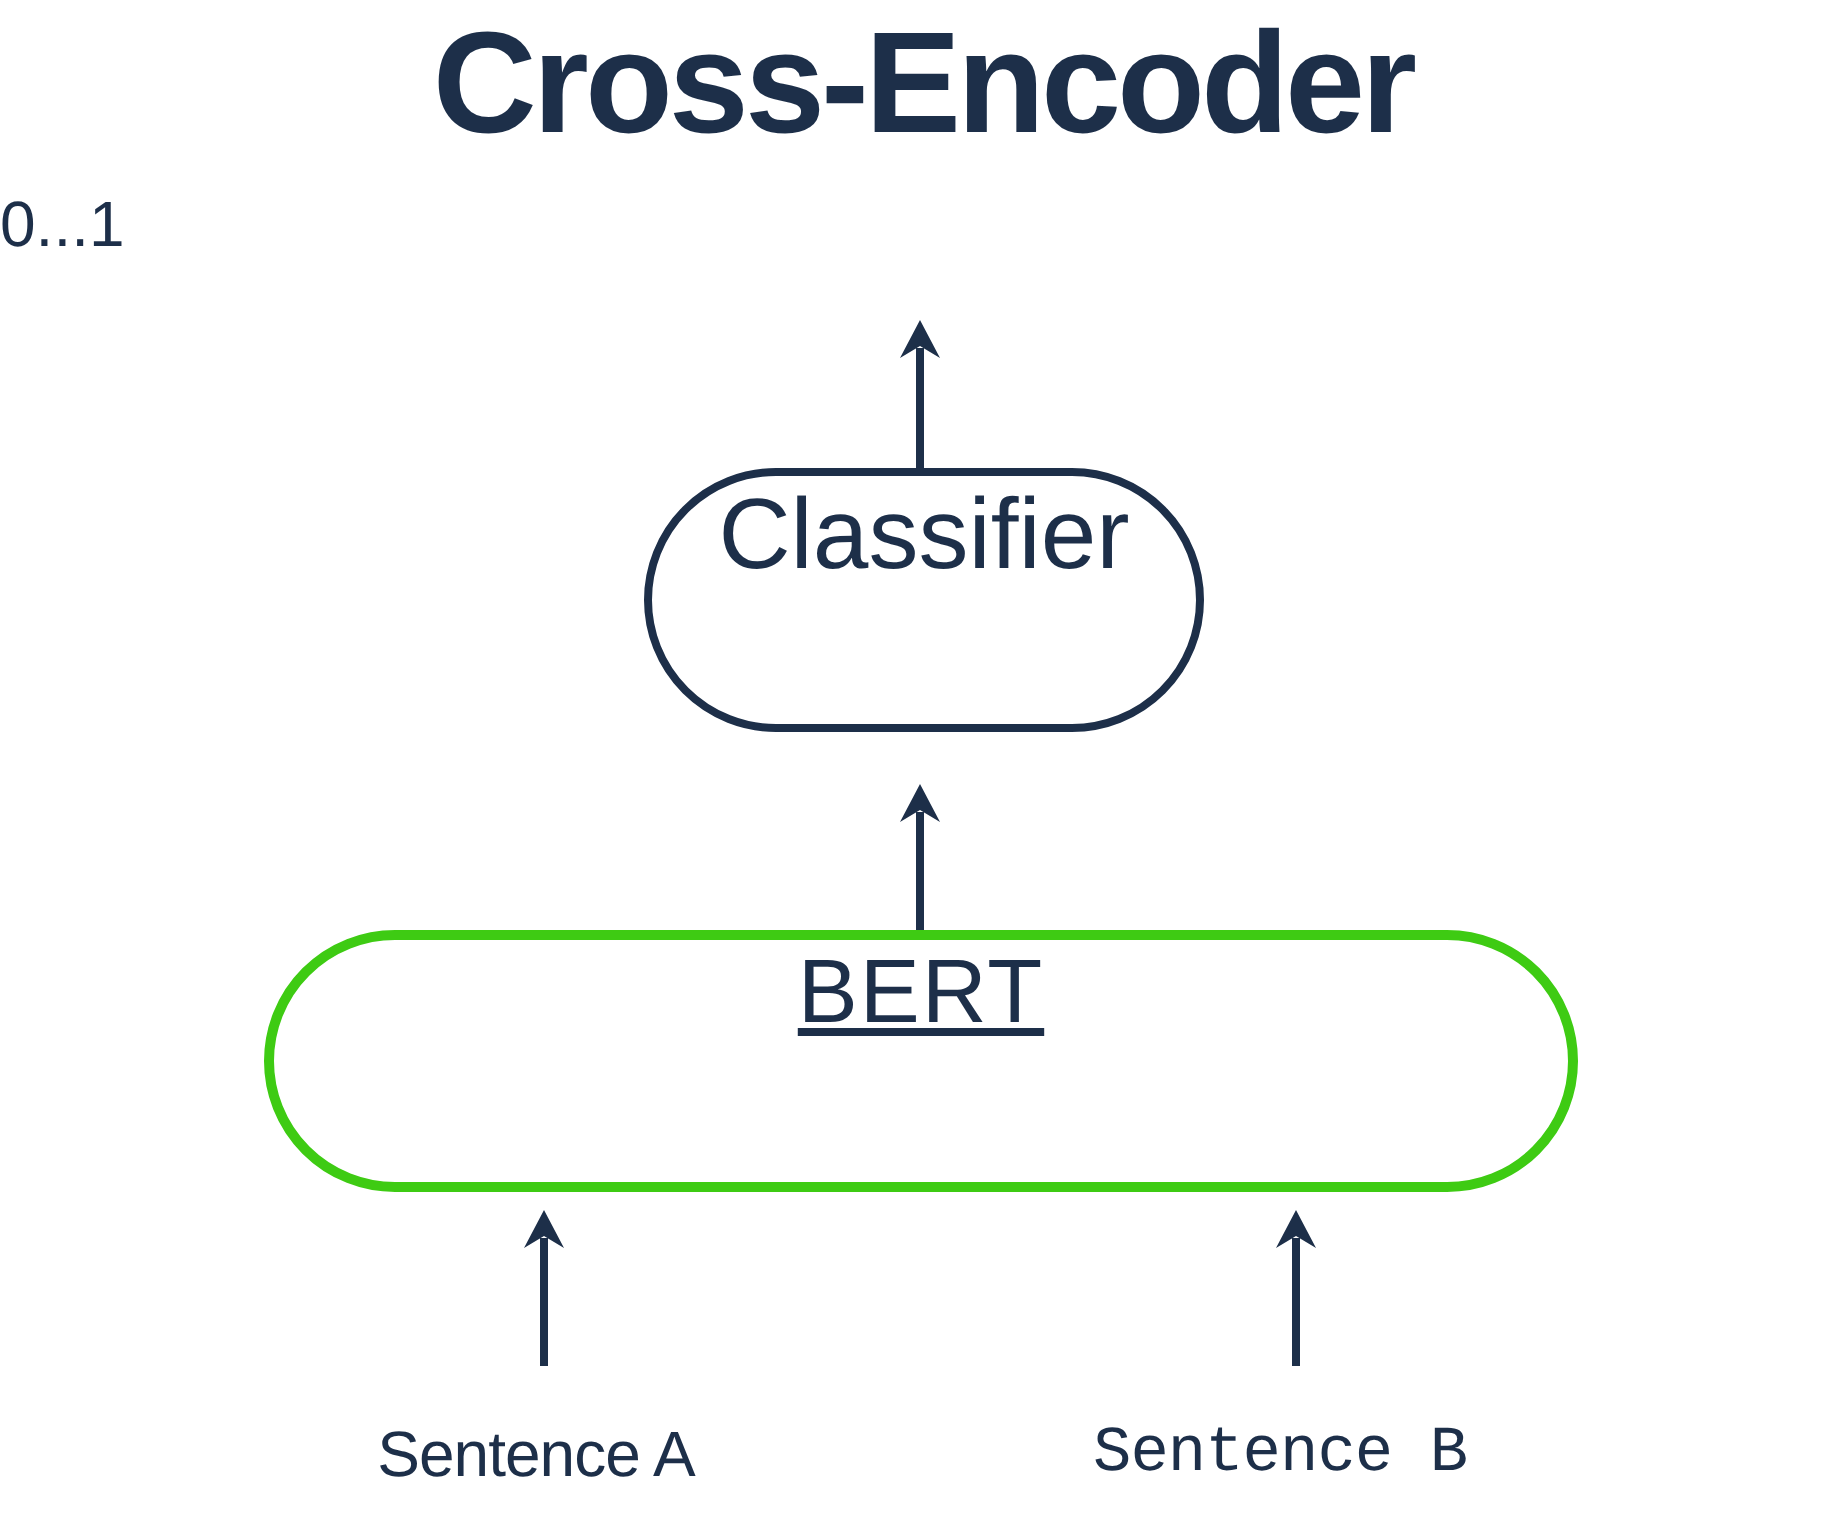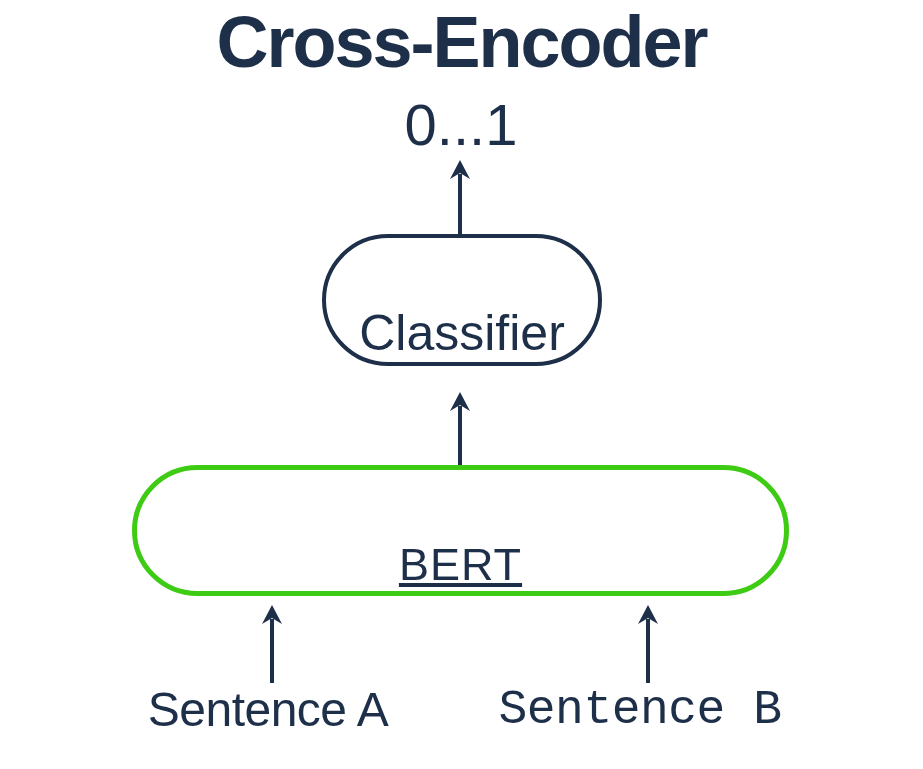--- a/index.html
+++ b/index.html
@@ -29,30 +29,29 @@
     font-weight: 700;
     letter-spacing: -2px;
     color: var(--navy);
     line-height: 1.0;
   }
   .output-label {
     position: absolute;
     left: 0;
     top: 96px;
     width: 922px;
-    text-align: center;
-    font-size: 58px;
+    font-size: 32px;
     font-weight: 400;
     color: var(--navy);
     line-height: 1.0;
   }
   .node {
     position: absolute;
     display: flex;
-    align-items: flex-end;
+    align-items: flex-start;
     justify-content: center;
     background: var(--bg);
     color: var(--navy);
   }
   .node-classifier {
     left: 322px;
     top: 234px;
     width: 280px;
     height: 132px;
     border: 4px solid var(--navy);
@@ -83,22 +82,22 @@
     height: 78px;
   }
   .arrow line { stroke: var(--navy); stroke-width: 4; }
   .arrow polygon { fill: var(--navy); }
   .arrow-output { left: 447px; top: 160px; }
   .arrow-mid    { left: 447px; top: 392px; }
   .arrow-a      { left: 259px; top: 605px; }
   .arrow-b      { left: 635px; top: 605px; }
   .sentence-label {
     position: absolute;
-    top: 686px;
-    font-size: 48px;
+    top: 711px;
+    font-size: 32px;
     font-weight: 300;
     letter-spacing: -0.5px;
     color: var(--navy);
     line-height: 1.0;
     transform: translateX(-50%);
     white-space: nowrap;
   }
   .sentence-a { left: 268px; }
   .sentence-b { left: 640px; font-family: Liberation Mono, monospace; }
 </style>

